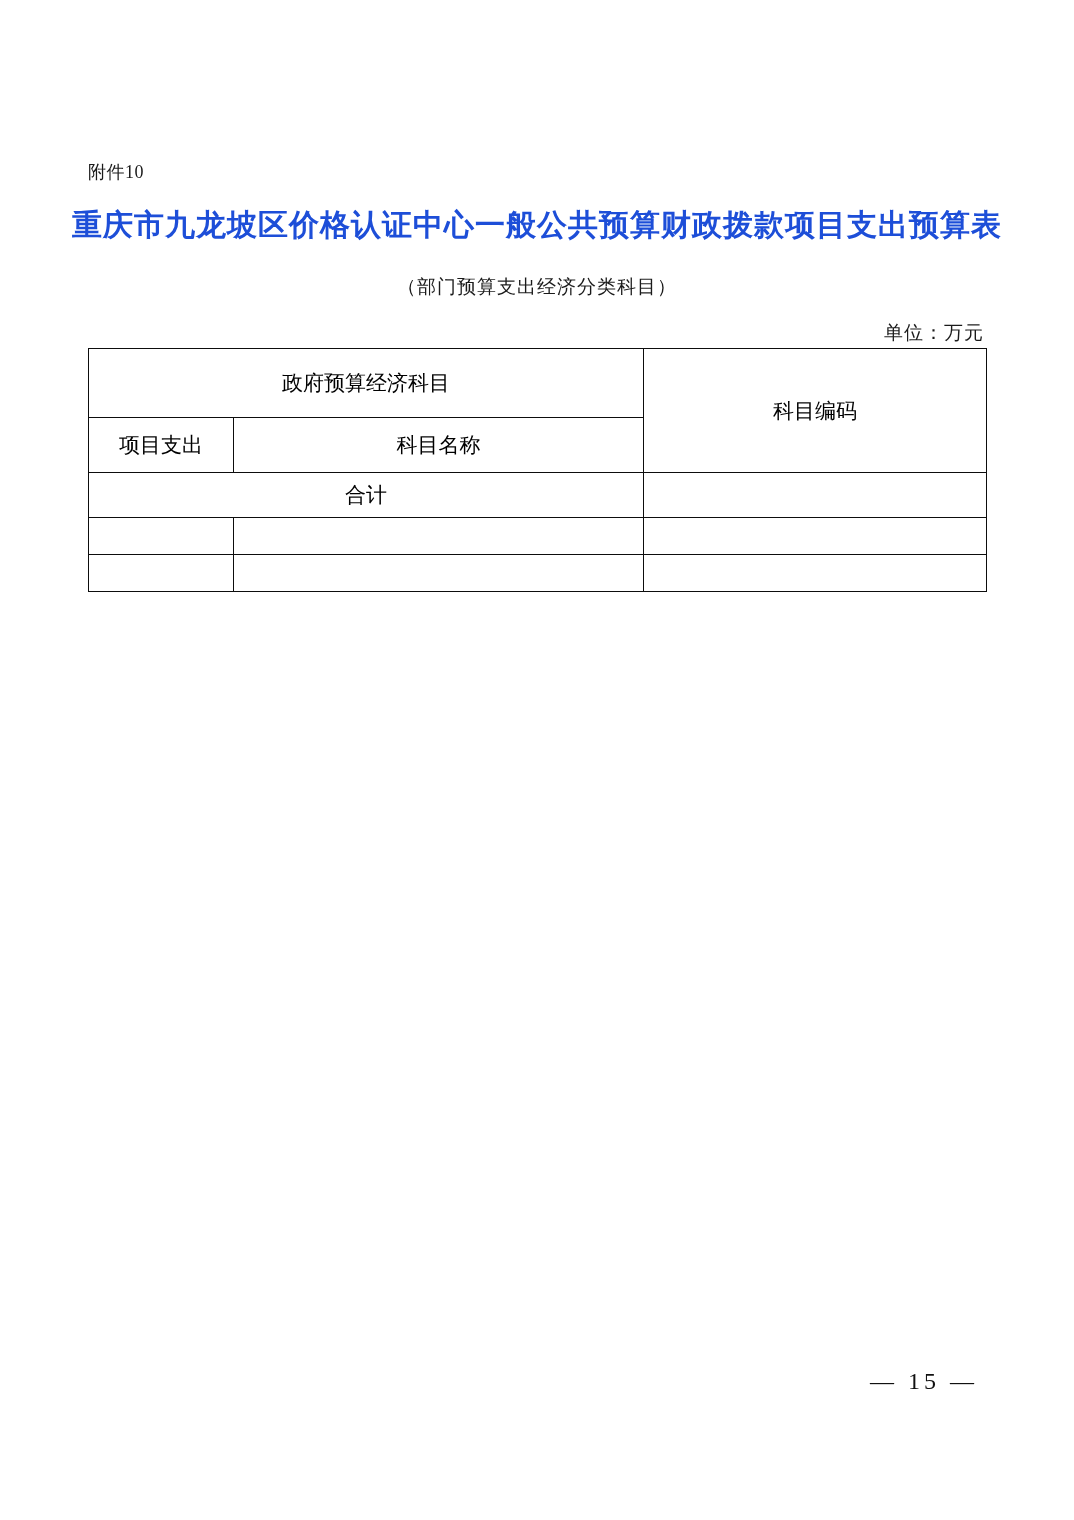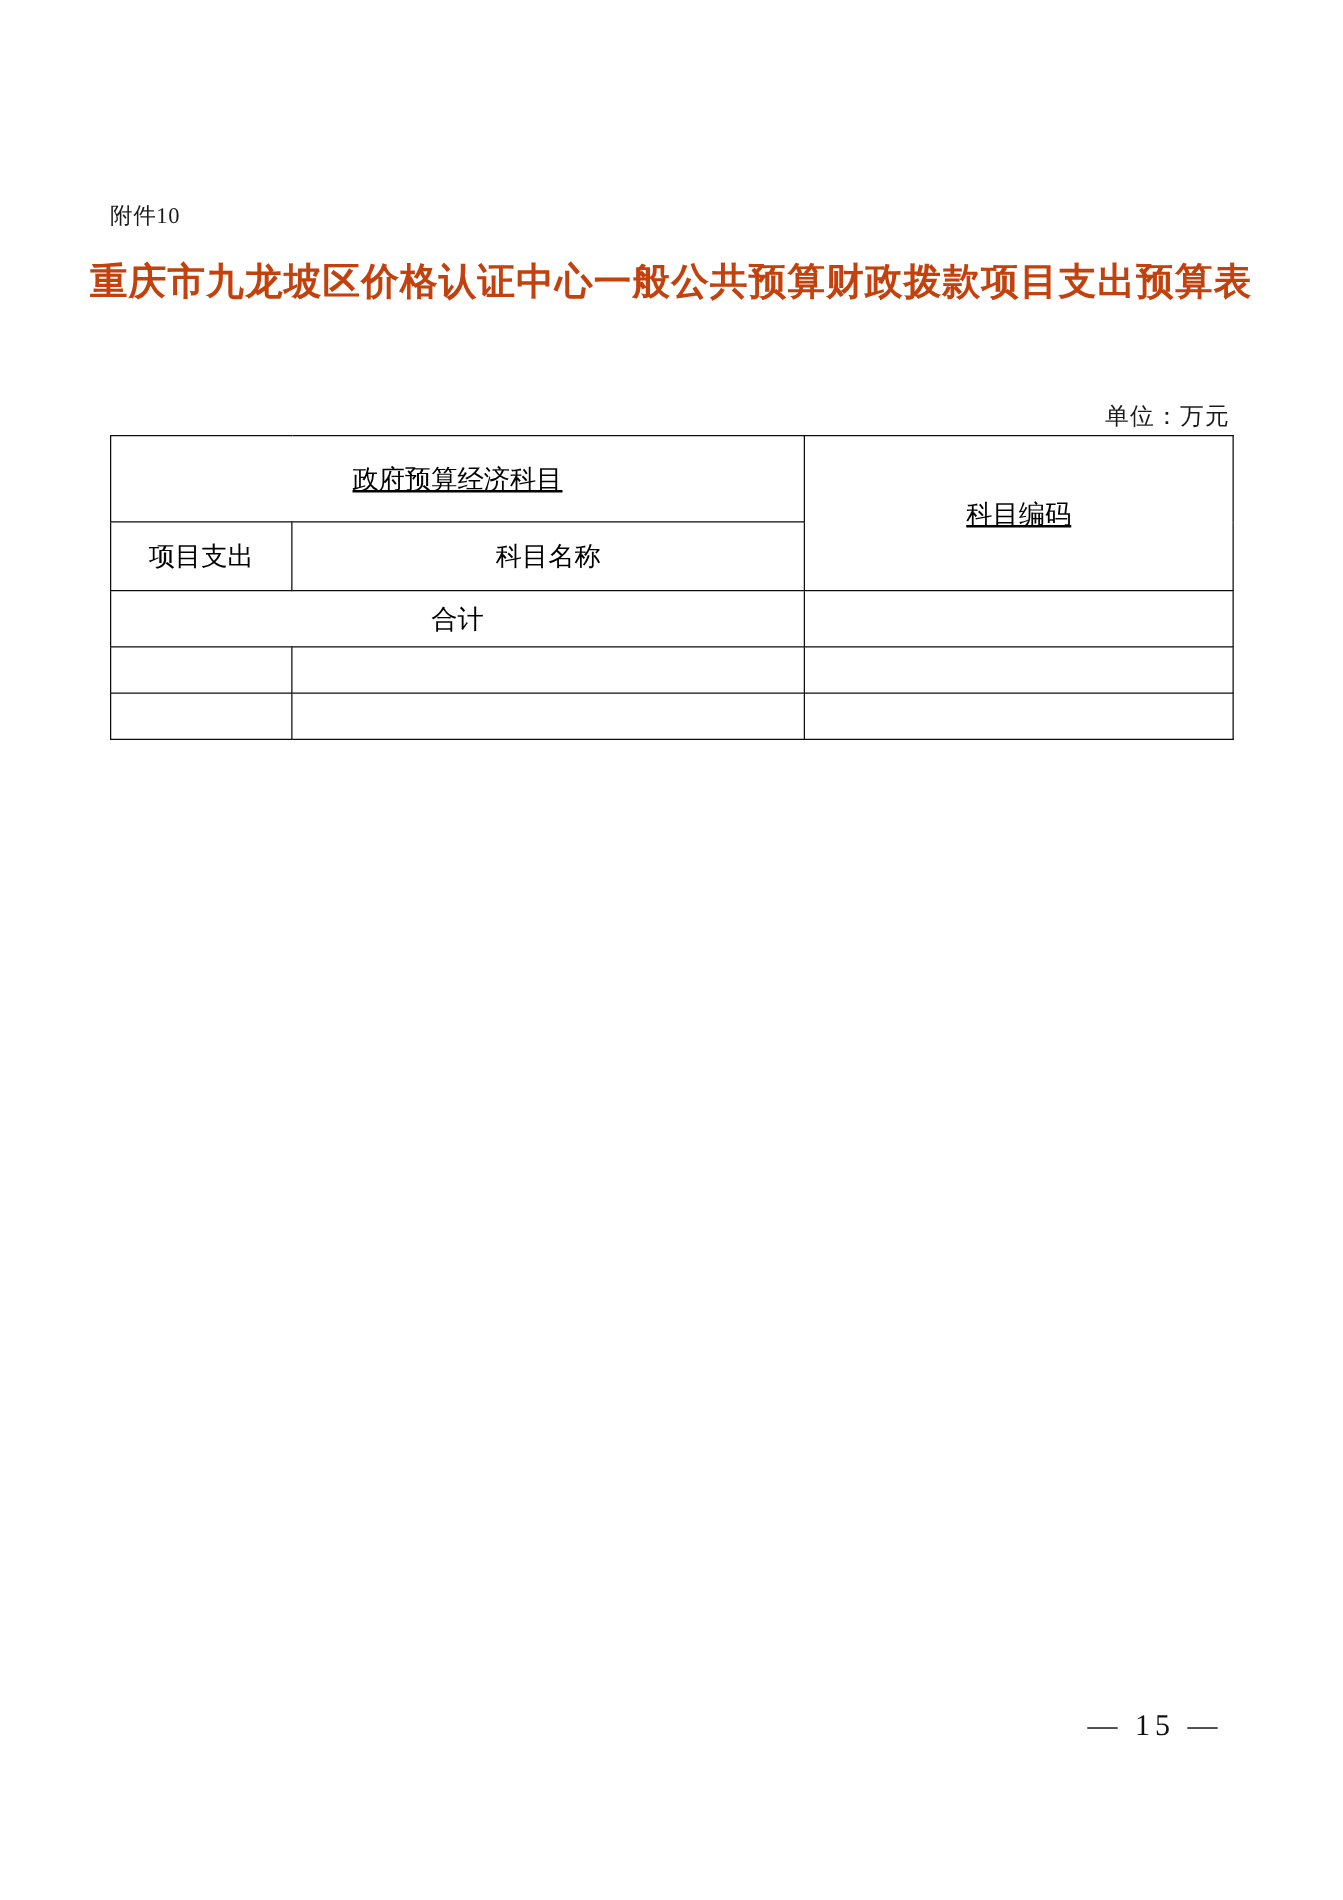--- a/index.html
+++ b/index.html
@@ -33,21 +33,21 @@
   .doc-title {
     position: absolute;
     left: 0;
     right: 0;
     top: 205px;
     text-align: center;
     font-family: "Liberation Sans", "DejaVu Sans", sans-serif;
     font-weight: bold;
     font-size: 30px;
     letter-spacing: 1px;
-    color: #c2410c;
+    color: #1d4ed8;
   }
   .doc-subtitle {
     position: absolute;
     left: 0;
     right: 0;
     top: 274px;
     text-align: center;
     font-family: "Liberation Serif", "DejaVu Serif", serif;
     font-size: 19px;
     letter-spacing: 1px;
@@ -76,21 +76,21 @@
     vertical-align: middle;
     font-family: "Liberation Sans", "DejaVu Sans", sans-serif;
     font-size: 21px;
     color: #000000;
     padding: 0;
   }
   .col-code { width: 145px; }
   .col-name { width: 410px; }
   .col-amount { width: 343px; }
 
-  .h-group { height: 68px; font-weight: normal; text-decoration: underline; }
+  .h-group { height: 68px; font-weight: normal; }
   .h-sub { height: 54px; }
   .r-total { height: 44px; margin-left: 45px; }
   .r-blank { height: 36px; }
   .page-number {
     position: absolute;
     right: 96px;
     top: 1368px;
     font-family: "Liberation Serif", "DejaVu Serif", serif;
     font-size: 24px;
     letter-spacing: 4px;
@@ -100,20 +100,21 @@
 </style>
 </head>
 <body>
 
 <div class="page">
 
   <div class="attachment-label">附件10</div>
 
   <div class="doc-title">重庆市九龙坡区价格认证中心一般公共预算财政拨款项目支出预算表</div>
 
+  <div class="doc-subtitle">（部门预算支出经济分类科目）</div>
 
   <div class="unit-note">单位：万元</div>
 
   <table class="budget">
     <colgroup>
       <col class="col-code">
       <col class="col-name">
       <col class="col-amount">
     </colgroup>
     <tbody>

